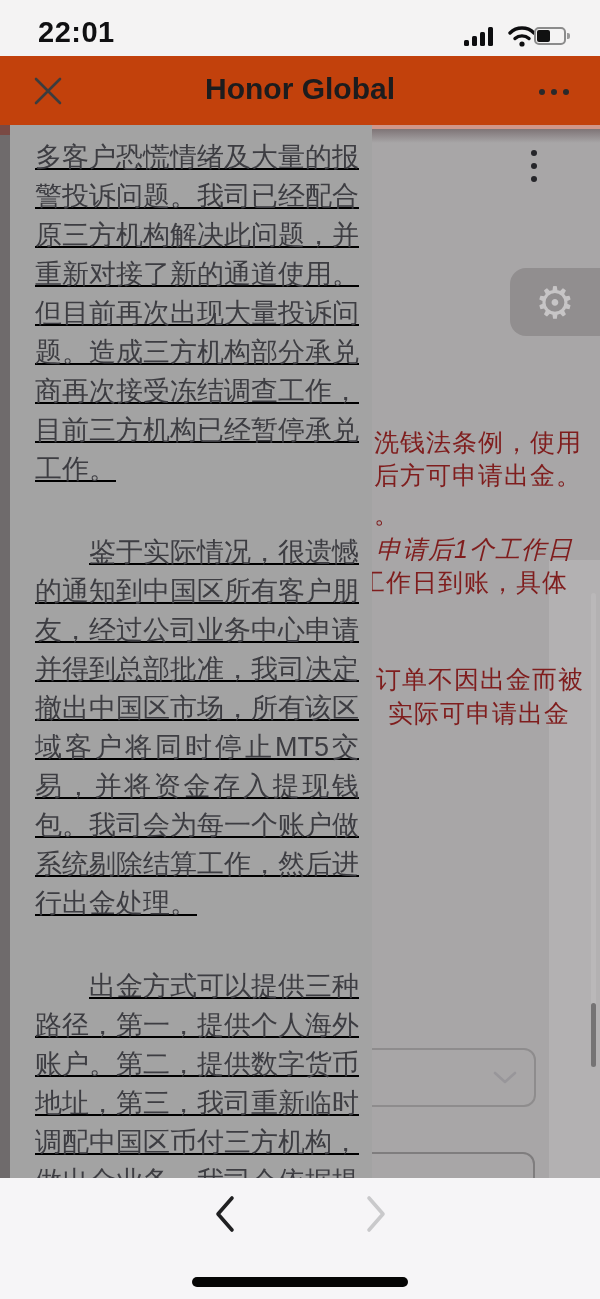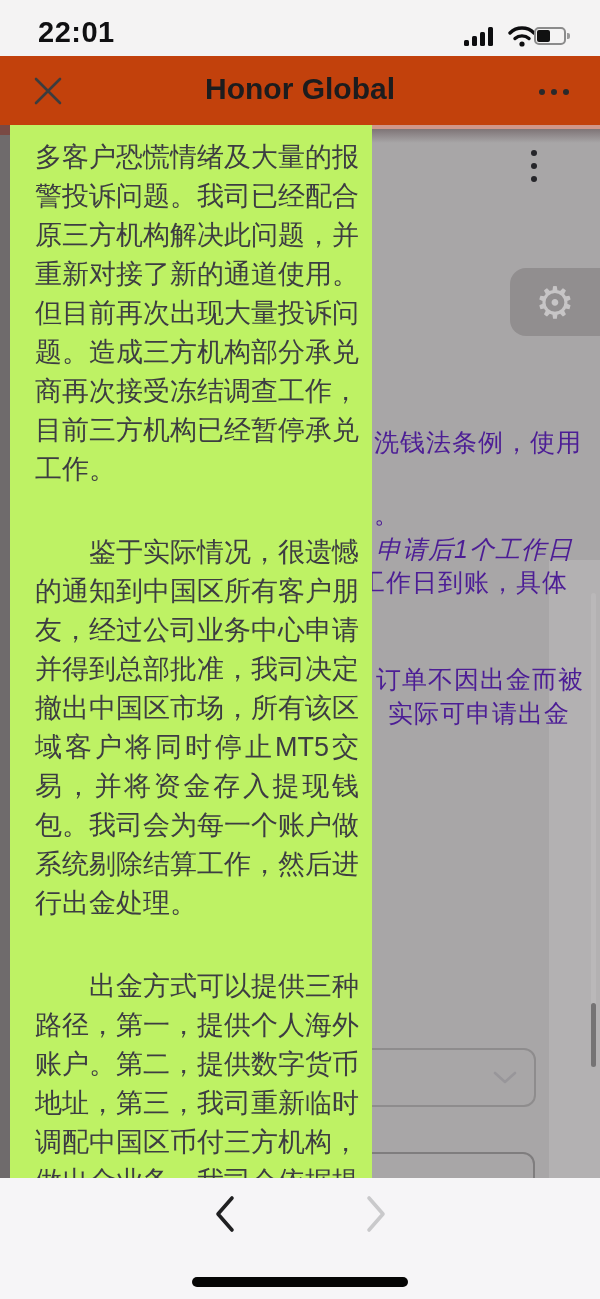--- a/index.html
+++ b/index.html
@@ -35,31 +35,31 @@
   .bg-region { position:absolute; left:372px; top:0; width:228px; height:1053px; background:#a8a6a7; z-index:1; }
   .bg-topline { position:absolute; left:0; top:0; width:228px; height:4px; background:#d0968a; }
   .bg-topshadow { position:absolute; left:0; top:4px; width:228px; height:14px; background:linear-gradient(to bottom,#7e7476,rgba(168,166,167,0)); }
   .light-band { position:absolute; left:177px; top:435px; width:51px; height:618px; background:#b3b1b2; }
   .kebab-icon { position:absolute; left:158px; top:25px; width:8px; height:36px; }
   .kebab-icon i { position:absolute; left:1px; width:6px; height:6px; border-radius:50%; background:#26262a; }
   .kebab-icon i:nth-child(1){ top:0; } .kebab-icon i:nth-child(2){ top:13px; } .kebab-icon i:nth-child(3){ top:26px; }
   .gear-btn { position:absolute; left:138px; top:143px; width:105px; height:68px; border-radius:16px; background:#918e8f; }
   .gear-glyph { position:absolute; left:0; top:0; width:90px; height:68px; display:flex; align-items:center; justify-content:center; font-size:44px; color:#c7c5c6; font-family:"DejaVu Sans",sans-serif; }
   
-  .bg-line { position:absolute; font-size:25px; color:#4c1d95; letter-spacing:1px; white-space:nowrap; z-index:2; }
+  .bg-line { position:absolute; font-size:25px; color:#7f1d1d; letter-spacing:1px; white-space:nowrap; z-index:2; }
   .scroll-track { position:absolute; left:219px; top:468px; width:5px; height:412px; background:#bab8b9; border-radius:3px; }
   .scroll-thumb { position:absolute; left:219px; top:878px; width:5px; height:64px; background:#757374; border-radius:3px; }
   .bg-select { position:absolute; left:-32px; top:923px; width:196px; height:59px; border:2px solid #8e8c8d; border-radius:12px; z-index:2; }
   .bg-select svg { position:absolute; right:16px; top:20px; }
   .bg-box2 { position:absolute; left:-32px; top:1027px; width:195px; height:50px; border:2px solid #7f7d7e; border-radius:12px; z-index:2; }
   
   .left-strip { position:absolute; left:0; top:0; width:10px; height:1053px; background:#6f6b6c; z-index:6; }
   .left-strip .maroon { position:absolute; left:0; top:0; width:10px; height:10px; background:#7a4a44; }
   
-  .modal { position:absolute; left:10px; top:0; width:362px; height:1053px; background:#bef264; z-index:5; }
+  .modal { position:absolute; left:10px; top:0; width:362px; height:1053px; background:#a3a3a3; z-index:5;text-decoration:underline; }
   .modal-body { padding:13px 13px 0 25px; }
   .modal-body p { font-size:27px; line-height:39px; color:#3d3d42; word-break:break-all; text-align:justify; }
   .modal-body p.indent { text-indent:2em; }
   .modal-body p + p { margin-top:44px; }
   
   .footer { position:absolute; left:0; top:1178px; width:600px; height:121px; background:#f6f5f7; z-index:10; }
   .nav-back { position:absolute; left:205px; top:14px; width:44px; height:44px; cursor:pointer; }
   .nav-forward { position:absolute; left:352px; top:14px; width:44px; height:44px; }
   .home-indicator { position:absolute; left:192px; top:99px; width:216px; height:10px; border-radius:5px; background:#050505; }
 </style>
@@ -120,20 +120,21 @@
       </div>
       <div class="scroll-track"></div>
       <div class="scroll-thumb"></div>
       <div class="bg-select">
         <svg width="26" height="16" viewBox="0 0 26 16">
           <path d="M3 3 L13 12 L23 3" fill="none" stroke="#98969a" stroke-width="2.6" stroke-linecap="round" stroke-linejoin="round"></path>
         </svg>
       </div>
       <div class="bg-box2"></div>
       <div class="bg-line" style="left:2px;  top:301px;">洗钱法条例，使用</div>
+      <div class="bg-line" style="left:2px;  top:334px;">后方可申请出金。</div>
       <div class="bg-line" style="left:2px;  top:373px;">。</div>
       <div class="bg-line" style="left:4px;  top:408px;font-style:italic;">申请后1个工作日</div>
       <div class="bg-line" style="left:4px;  top:538px;">订单不因出金而被</div>
       <div class="bg-line" style="left:-12px;top:441px;">工作日到账，具体</div>
       <div class="bg-line" style="left:16px; top:572px;">实际可申请出金</div>
     </div>
 
     <div class="left-strip">
         <span class="maroon"></span>
       </div>

